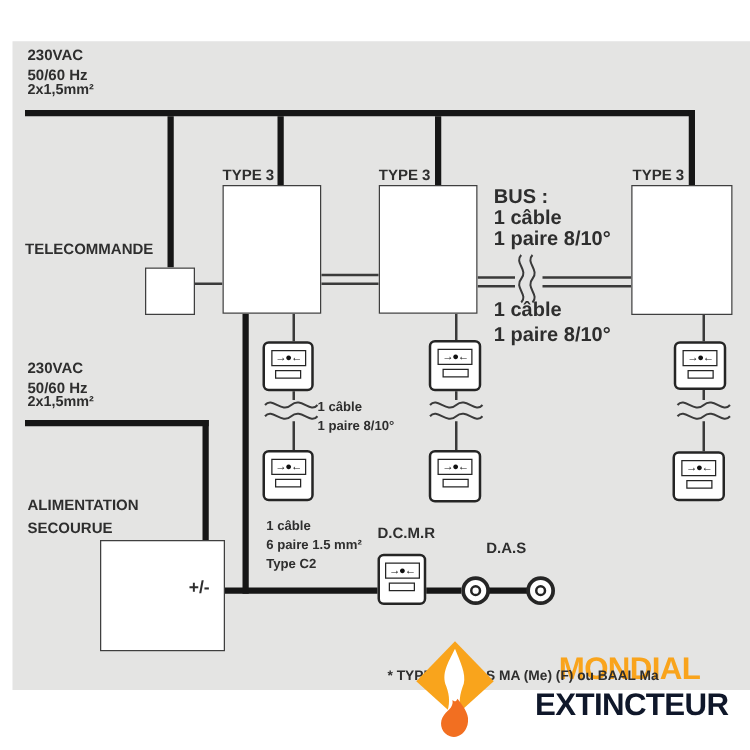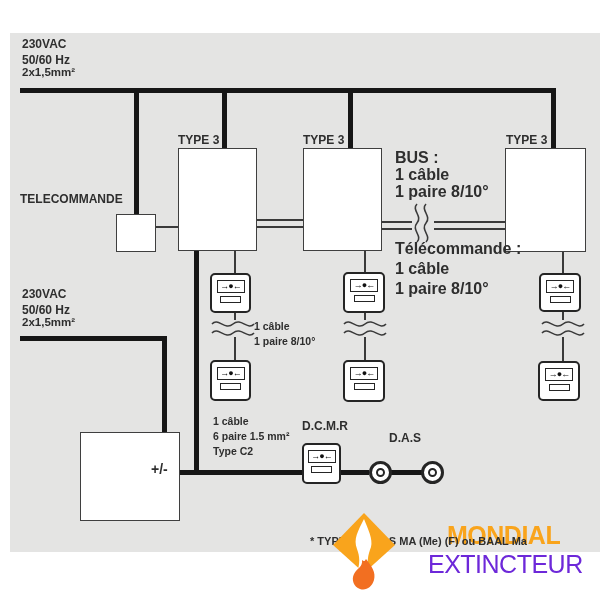--- a/index.html
+++ b/index.html
@@ -19,22 +19,22 @@
       letter-spacing:-1px;color:#111;font-weight:bold;}
   .cp-bar{margin-top:3px;width:21px;height:7px;border:1.5px solid #252525;box-sizing:border-box;}
   .donut{position:absolute;width:23px;height:23px;border-radius:50%;border:3.5px solid #252525;
       background:#fff;box-sizing:border-box;display:flex;align-items:center;justify-content:center;}
   .donut-in{width:9px;height:9px;border-radius:50%;border:2.5px solid #252525;box-sizing:border-box;background:#fff;}
   .sq{position:absolute;}
   #caption{position:absolute;left:310px;top:535px;font-weight:bold;font-size:11px;z-index:2;white-space:nowrap;}
   #logo-mark{position:absolute;left:330px;top:511px;z-index:3;}
   #logo-word1{position:absolute;left:447px;top:521px;font-weight:bold;font-size:25px;
       letter-spacing:-0.5px;color:#f9a41c;z-index:1;}
-  #logo-word2{position:absolute;left:428px;top:550px;font-weight:normal;font-size:25px;
-      letter-spacing:-0.5px;color:#6d28d9;z-index:4;}
+  #logo-word2{position:absolute;left:428px;top:550px;font-weight:bold;font-size:25px;
+      letter-spacing:-0.5px;color:#0f172a;z-index:4;}
   .plusminus{position:absolute;left:151px;top:461px;font-weight:bold;font-size:14px;}
 </style>
 </head>
 <body>
 
 <div id="stage">
   <div id="panel"></div>
 
   <div class="W" style="left:20px;top:88px;width:536px;height:5px;"></div>
   <div class="W" style="left:551px;top:88px;width:5px;height:60px;"></div>
@@ -142,31 +142,34 @@
 
   <div class="lbl" style="left:20px;top:192px;">TELECOMMANDE</div>
 
   <div class="note" style="left:395px;top:149px;">
     <div>BUS :</div>
     <div>1 câble</div>
     <div>1 paire 8/10°</div>
   </div>
 
   <div class="note" style="left:395px;top:239px;line-height:20px;">
-    <div>Télécommande :</div>
     <div>1 câble</div>
     <div>1 paire 8/10°</div>
   </div>
 
   <div class="lbl" style="left:22px;top:287px;">
     <div>230VAC</div>
     <div style="margin-top:2px;">50/60 Hz</div>
     <div style="font-size:11.5px;margin-top:-1px;">2x1,5mm²</div>
   </div>
 
+  <div class="lbl" style="left:22px;top:395px;line-height:18px;">
+    <div>ALIMENTATION</div>
+    <div>SECOURUE</div>
+  </div>
 
   <div class="note small" style="left:254px;top:319px;">
     <div>1 câble</div>
     <div>1 paire 8/10°</div>
   </div>
 
   <div class="note small" style="left:213px;top:414px;">
     <div>1 câble</div>
     <div>6 paire 1.5 mm²</div>
     <div>Type C2</div>

